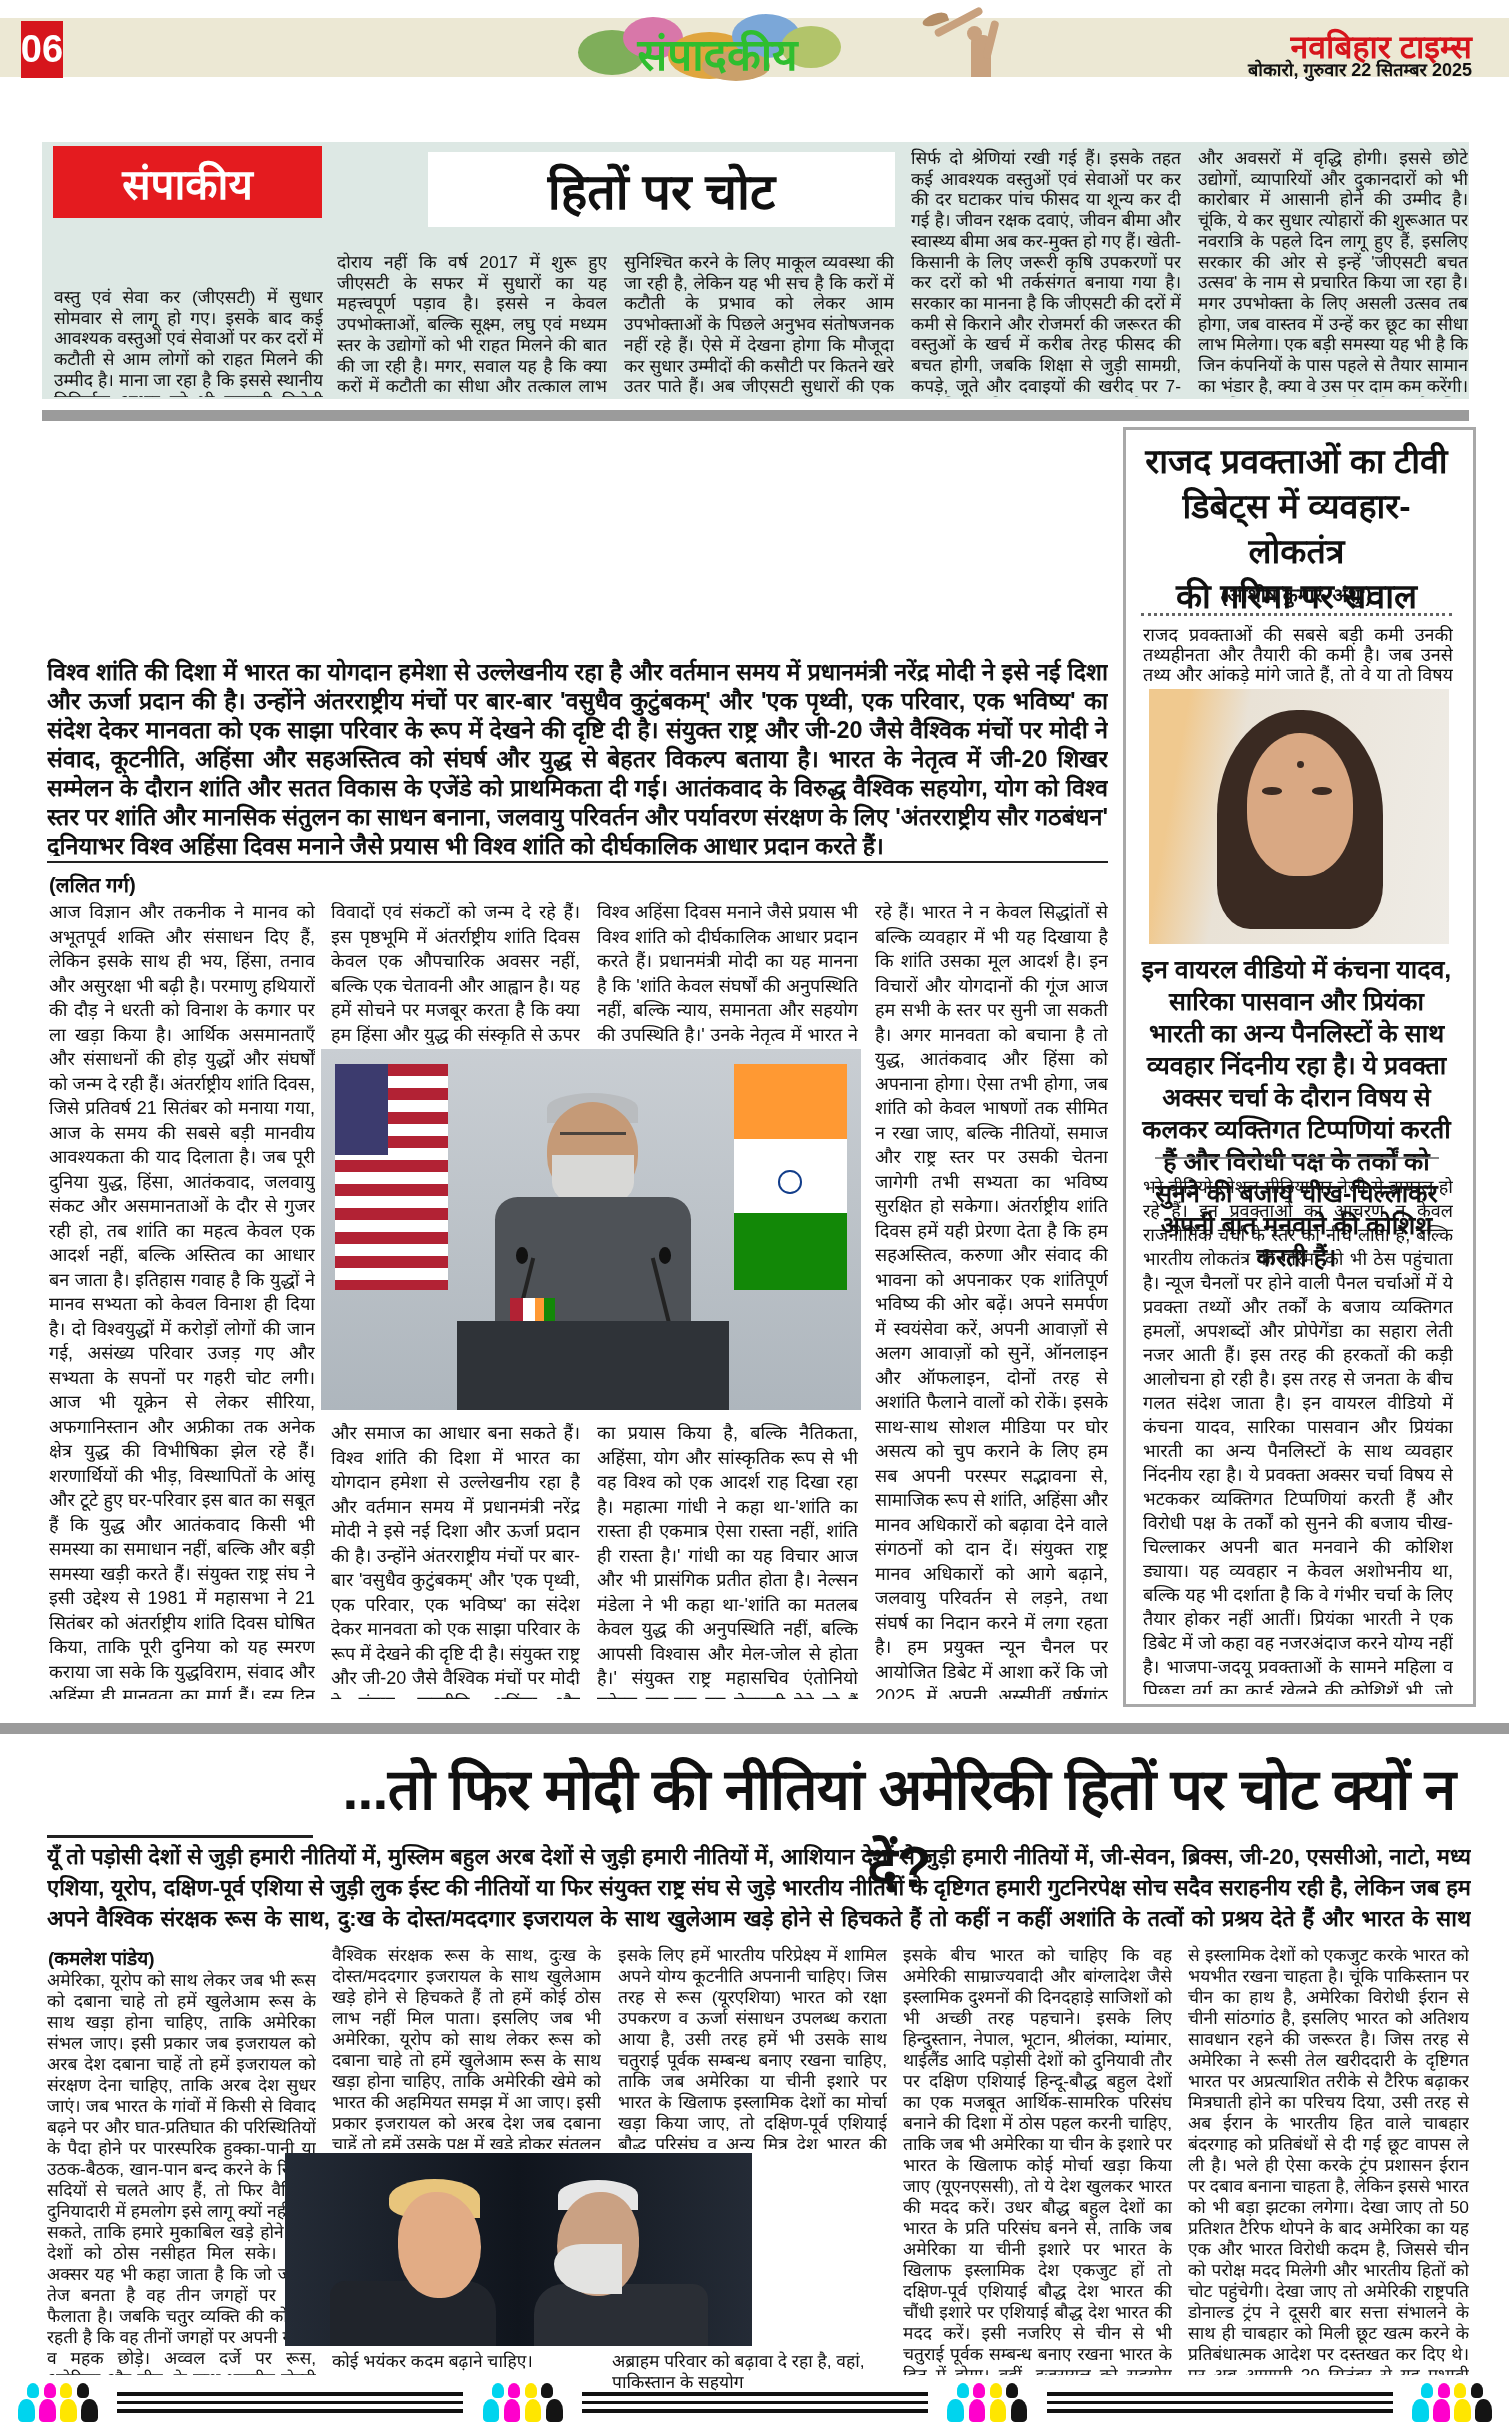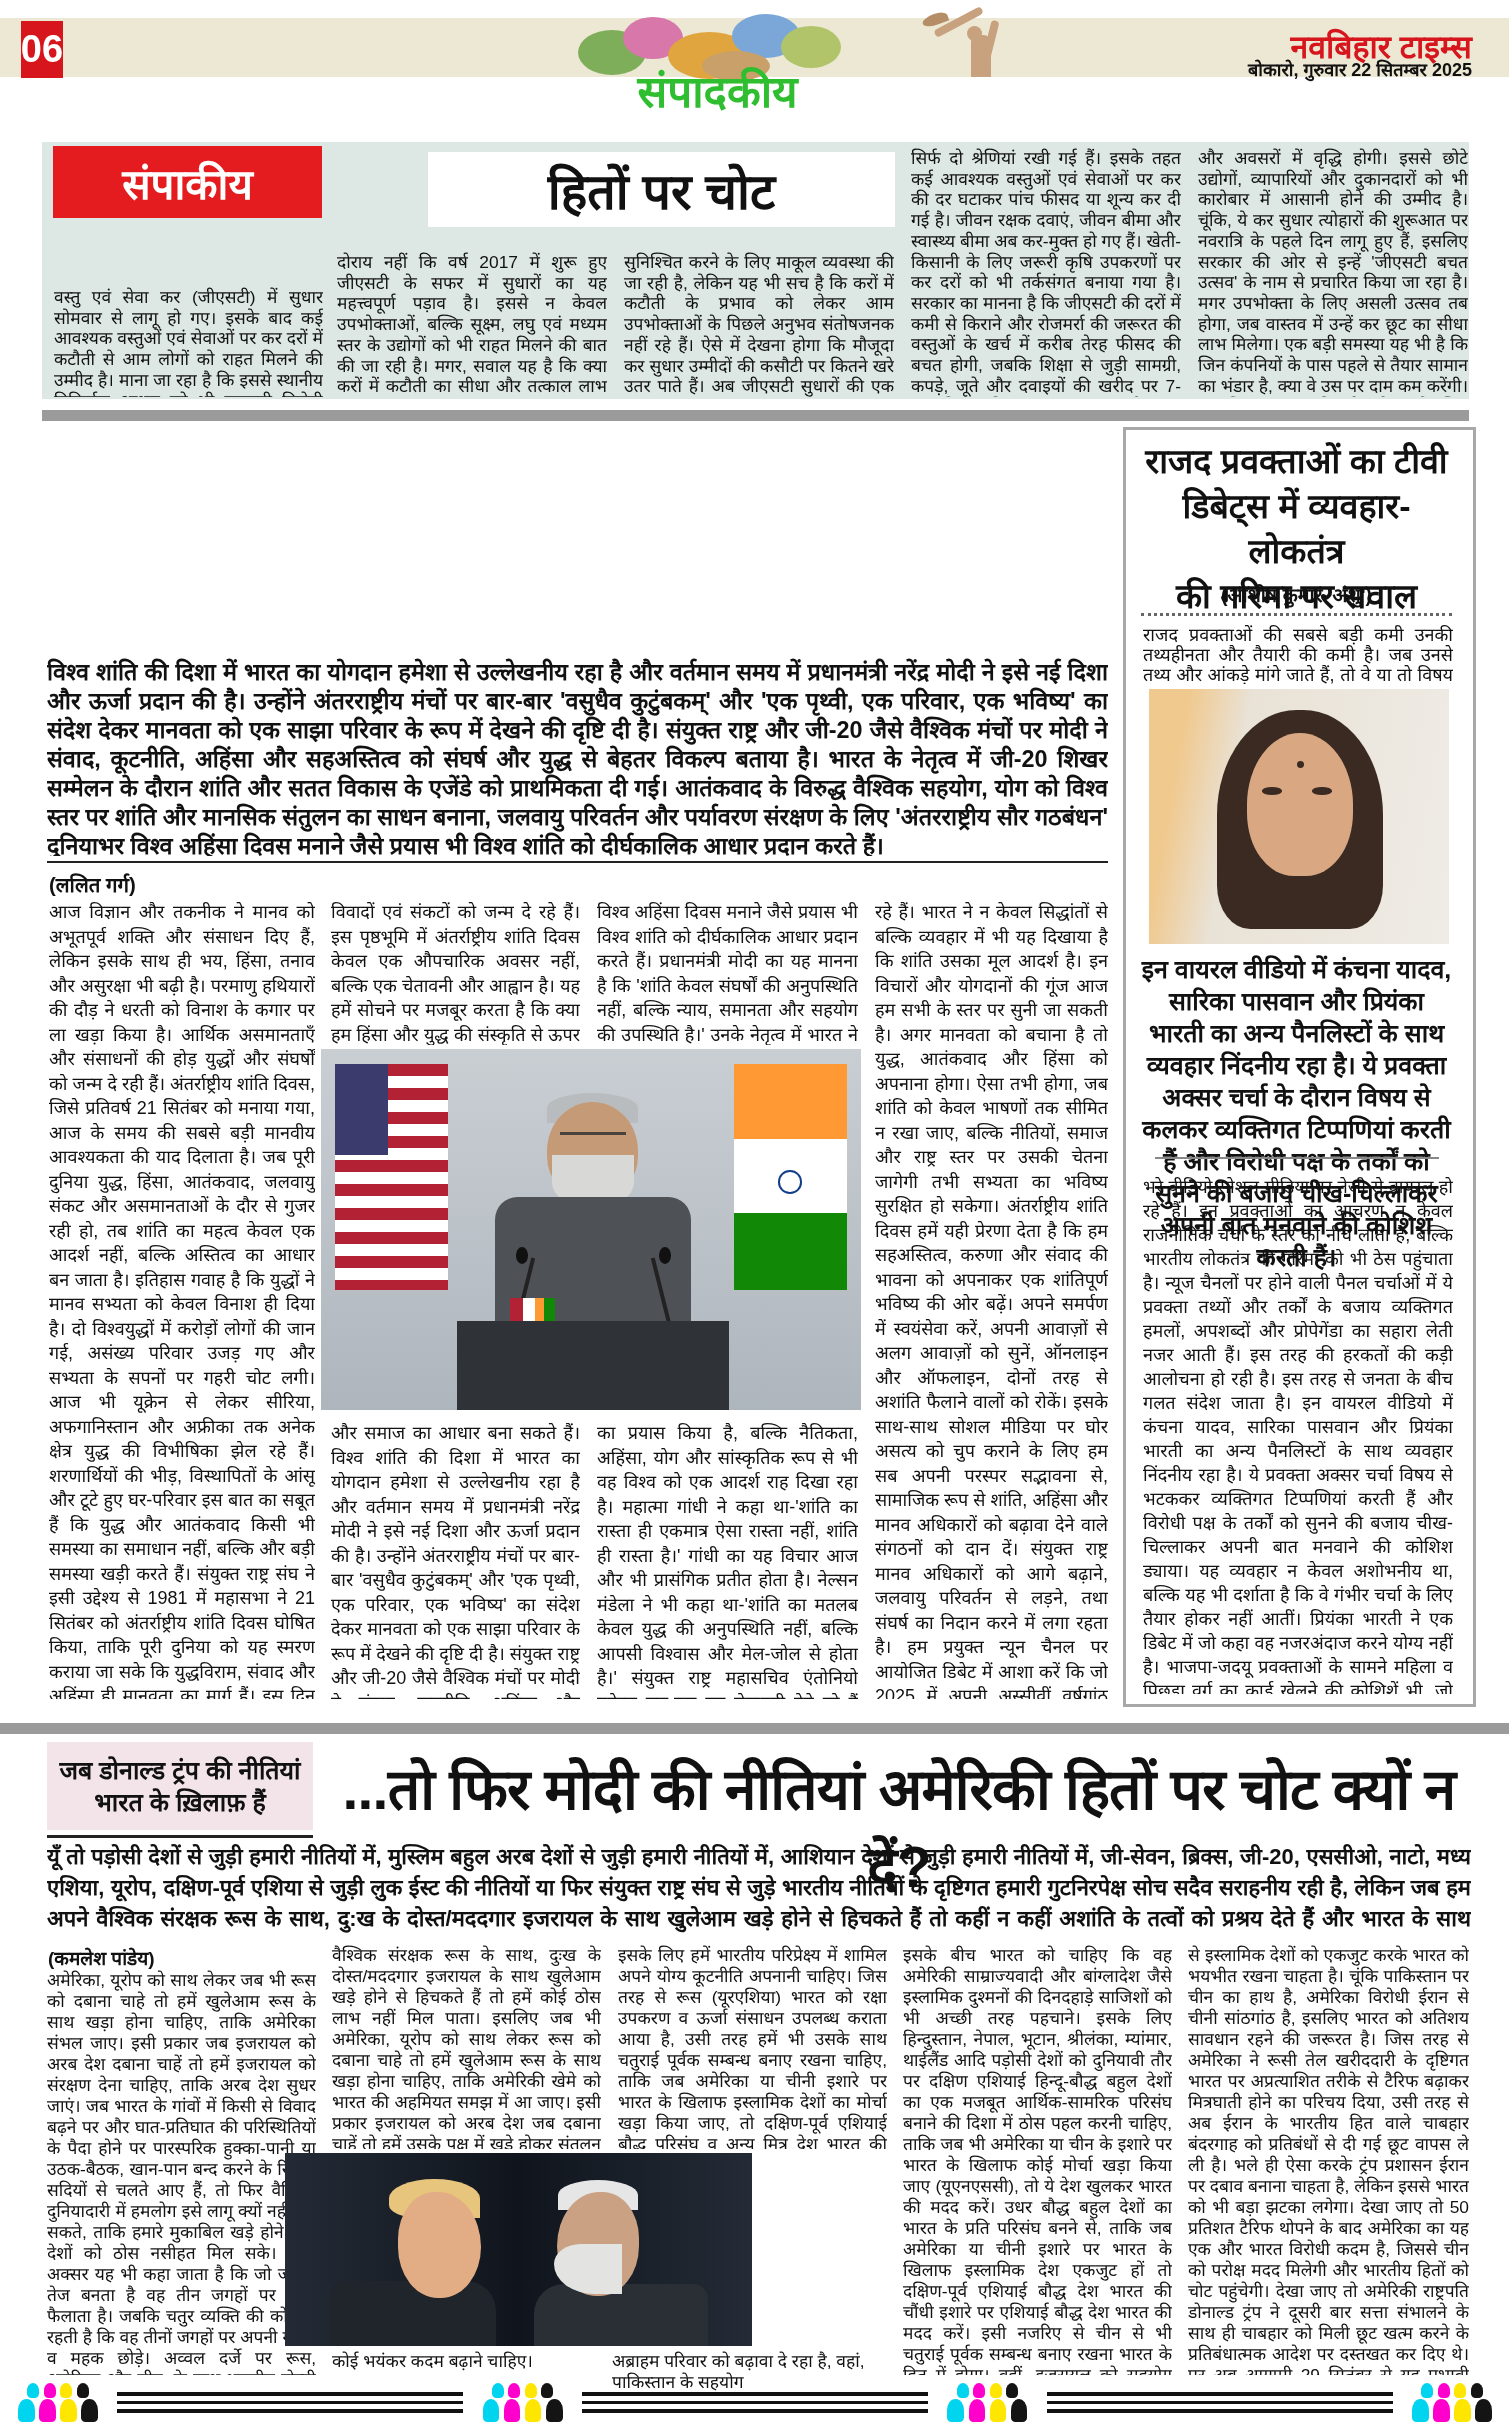--- a/index.html
+++ b/index.html
@@ -6,21 +6,21 @@
   #page{position:relative;width:1510px;height:2426px;background:#ffffff;overflow:hidden;
         font-family:"Liberation Sans","DejaVu Sans",sans-serif;color:#111;}
   .abs{position:absolute;}
   .just{text-align:justify;text-justify:inter-word;overflow:hidden;}
   .preline{white-space:pre-line;}
   
   .header-band{left:0;top:18px;width:1510px;height:59px;background:#ece8d4;}
   .pagenum{left:21px;top:21px;width:42px;height:57px;background:#d6151c;color:#fff;
            font-size:38px;font-weight:bold;display:flex;align-items:center;justify-content:center;}
   .section-title{left:521px;top:22.6px;width:393px;text-align:center;color:#2fbe2f;
-                 font-size:44px;font-weight:800;margin-top:37px;}
+                 font-size:44px;font-weight:800;}
   .masthead{left:1155px;top:24px;width:317px;text-align:right;color:#d6151c;
             font-size:32px;font-weight:800;}
   .dateline{left:1155px;top:57px;width:317px;text-align:right;color:#111;
             font-size:18px;font-weight:bold;}
   .blob{position:absolute;border-radius:50%;}
   
   .edit-bg{left:42px;top:142px;width:1427px;height:257px;background:#dde8e4;}
   .edit-redbox{left:53px;top:146px;width:269px;height:72px;background:#e41b1f;color:#fff;
                display:flex;align-items:center;justify-content:center;font-size:42px;font-weight:800;}
   .edit-lede{left:54px;top:225px;width:270px;font-size:19.6px;line-height:23.4px;font-weight:bold;}
@@ -184,22 +184,20 @@
     <div class="w-eye" style="left:163px;top:98px;"></div>
     <div class="w-bindi"></div>
   </div>
 
   <div class="abs rajd-quote">इन वायरल वीडियो में कंचना यादव, सारिका पासवान और प्रियंका भारती का अन्य पैनलिस्टों के साथ व्यवहार निंदनीय रहा है। ये प्रवक्ता अक्सर चर्चा के दौरान विषय से कलकर व्यक्तिगत टिप्पणियां करती हैं और विरोधी पक्ष के तर्कों को सुनने की बजाय चीख-चिल्लाकर अपनी बात मनवाने की कोशिश करती हैं।</div>
   <div class="abs rajd-qrule"></div>
   <div class="abs rcol2 just" style="left:1143px;top:1175px;width:310px;height:519px;">भरे वीडियो सोशल मीडिया पर तेजी से वायरल हो रहे हैं। इन प्रवक्ताओं का आचरण न केवल राजनीतिक चर्चा के स्तर को नीचे लाता है, बल्कि भारतीय लोकतंत्र की गरिमा को भी ठेस पहुंचाता है। न्यूज चैनलों पर होने वाली पैनल चर्चाओं में ये प्रवक्ता तथ्यों और तर्कों के बजाय व्यक्तिगत हमलों, अपशब्दों और प्रोपेगेंडा का सहारा लेती नजर आती हैं। इस तरह की हरकतों की कड़ी आलोचना हो रही है। इस तरह से जनता के बीच गलत संदेश जाता है। इन वायरल वीडियो में कंचना यादव, सारिका पासवान और प्रियंका भारती का अन्य पैनलिस्टों के साथ व्यवहार निंदनीय रहा है। ये प्रवक्ता अक्सर चर्चा विषय से भटककर व्यक्तिगत टिप्पणियां करती हैं और विरोधी पक्ष के तर्कों को सुनने की बजाय चीख-चिल्लाकर अपनी बात मनवाने की कोशिश ड्याया। यह व्यवहार न केवल अशोभनीय था, बल्कि यह भी दर्शाता है कि वे गंभीर चर्चा के लिए तैयार होकर नहीं आतीं। प्रियंका भारती ने एक डिबेट में जो कहा वह नजरअंदाज करने योग्य नहीं है। भाजपा-जदयू प्रवक्ताओं के सामने महिला व पिछड़ा वर्ग का कार्ड खेलने की कोशिशें भी, जो उनकी कमजोर तैयारी को उजागर करती हैं। यह विशेष रूप से शर्मनाक है जब एक महिला प्रवक्ता दूसरी महिला पैनलिस्ट के खिलाफ ही अपशब्दों का इस्तेमाल करती हैं। यह रणनीति न केवल पुरानी और घिसी-पिटी हो चुकी है, बल्कि यह समाज के उन लोगों का भी अपमान करती है जो वास्तव में अपने समुदाय के लिए गंभीर संघर्ष करते हैं।</div>
 
   <div class="abs graybar" style="left:0px;top:1723px;width:1510px;height:10.6px;"></div>
 
-  <div class="abs kicker preline">जब डोनाल्ड ट्रंप की नीतियां
-भारत के ख़िलाफ़ हैं</div>
   <div class="abs kicker-rule"></div>
   <div class="abs bottom-headline">...तो फिर मोदी की नीतियां अमेरिकी हितों पर चोट क्यों न दें?</div>
   <div class="abs bottom-standfirst just">यूँ तो पड़ोसी देशों से जुड़ी हमारी नीतियों में, मुस्लिम बहुल अरब देशों से जुड़ी हमारी नीतियों में, आशियान देशों से जुड़ी हमारी नीतियों में, जी-सेवन, ब्रिक्स, जी-20, एससीओ, नाटो, मध्य एशिया, यूरोप, दक्षिण-पूर्व एशिया से जुड़ी लुक ईस्ट की नीतियों या फिर संयुक्त राष्ट्र संघ से जुड़े भारतीय नीतियों के दृष्टिगत हमारी गुटनिरपेक्ष सोच सदैव सराहनीय रही है, लेकिन जब हम अपने वैश्विक संरक्षक रूस के साथ, दु:ख के दोस्त/मददगार इजरायल के साथ खुलेआम खड़े होने से हिचकते हैं तो कहीं न कहीं अशांति के तत्वों को प्रश्रय देते हैं और भारत के साथ मित्रता का छल रचने वाला अमेरिका यही तो चाहता है।</div>
 
   <div class="abs byline" style="left:48px;top:1945px;font-size:19px;">(कमलेश पांडेय)</div>
 
   <div class="abs bcol just" style="left:47px;top:1970px;width:269px;height:405px;">अमेरिका, यूरोप को साथ लेकर जब भी रूस को दबाना चाहे तो हमें खुलेआम रूस के साथ खड़ा होना चाहिए, ताकि अमेरिका संभल जाए। इसी प्रकार जब इजरायल को अरब देश दबाना चाहें तो हमें इजरायल को संरक्षण देना चाहिए, ताकि अरब देश सुधर जाएं। जब भारत के गांवों में किसी से विवाद बढ़ने पर और घात-प्रतिघात की परिस्थितियों के पैदा होने पर पारस्परिक हुक्का-पानी या उठक-बैठक, खान-पान बन्द करने के रिवाज सदियों से चलते आए हैं, तो फिर वैश्विक दुनियादारी में हमलोग इसे लागू क्यों नहीं कर सकते, ताकि हमारे मुकाबिल खड़े होने वाले देशों को ठोस नसीहत मिल सके। वहीं, अक्सर यह भी कहा जाता है कि जो ज्यादा तेज बनता है वह तीन जगहों पर बदबू फैलाता है। जबकि चतुर व्यक्ति की कोशिश रहती है कि वह तीनों जगहों पर अपनी गमक व महक छोड़े। अव्वल दर्जे पर रूस, अमेरिका और चीन, के साथ भारतीय दोस्ती के समीकरण को हम ब्राजील, दक्षिण अफ्रीका, ऑस्ट्रेलिया जैसे तीसरे महत्वपूर्ण देशों के साथ भारतीय सम्बन्धों में भी साध सकते हैं। यूँ तो पड़ोसी देशों से जुड़ी हमारी नीतियों में, मुस्लिम बहुल अरब देशों से जुड़ी हमारी नीतियों में, आशियान देशों से जुड़ी हमारी नीतियों में, जी-सेवन, ब्रिक्स, जी-20, एससीओ, नाटो, मध्य एशिया, यूरोप, दक्षिण-पूर्व एशिया से जुड़ी लुक ईस्ट की नीतियों के दृष्टिगत हमारी गुटनिरपेक्ष सोच सदैव सराहनीय रही है, लेकिन जब हम अपने</div>
   <div class="abs bcol just" style="left:332px;top:1945px;width:269px;height:204px;">वैश्विक संरक्षक रूस के साथ, दुःख के दोस्त/मददगार इजरायल के साथ खुलेआम खड़े होने से हिचकते हैं तो हमें कोई ठोस लाभ नहीं मिल पाता। इसलिए जब भी अमेरिका, यूरोप को साथ लेकर रूस को दबाना चाहे तो हमें खुलेआम रूस के साथ खड़ा होना चाहिए, ताकि अमेरिकी खेमे को भारत की अहमियत समझ में आ जाए। इसी प्रकार इजरायल को अरब देश जब दबाना चाहें तो हमें उसके पक्ष में खड़े होकर संतुलन साधना चाहिए और भारत विरोधी हरकतों पर जरूरत पड़ने पर</div>
   <div class="abs bcol" style="left:332px;top:2351px;width:269px;height:24px;">कोई भयंकर कदम बढ़ाने चाहिए।</div>
   <div class="abs bcol just" style="left:618px;top:1945px;width:269px;height:204px;">इसके लिए हमें भारतीय परिप्रेक्ष्य में शामिल अपने योग्य कूटनीति अपनानी चाहिए। जिस तरह से रूस (यूरएशिया) भारत को रक्षा उपकरण व ऊर्जा संसाधन उपलब्ध कराता आया है, उसी तरह हमें भी उसके साथ चतुराई पूर्वक सम्बन्ध बनाए रखना चाहिए, ताकि जब अमेरिका या चीनी इशारे पर भारत के खिलाफ इस्लामिक देशों का मोर्चा खड़ा किया जाए, तो दक्षिण-पूर्व एशियाई बौद्ध परिसंघ व अन्य मित्र देश भारत की चौंधी इशारे पर मदद करें। कहना न होगा कि एक ओर जहां चीन-भारत से निपटने के लिए अमेरिकी ईसाई, यहूदी और इस्लाम को एकजुटता प्रदान करने वाले</div>

